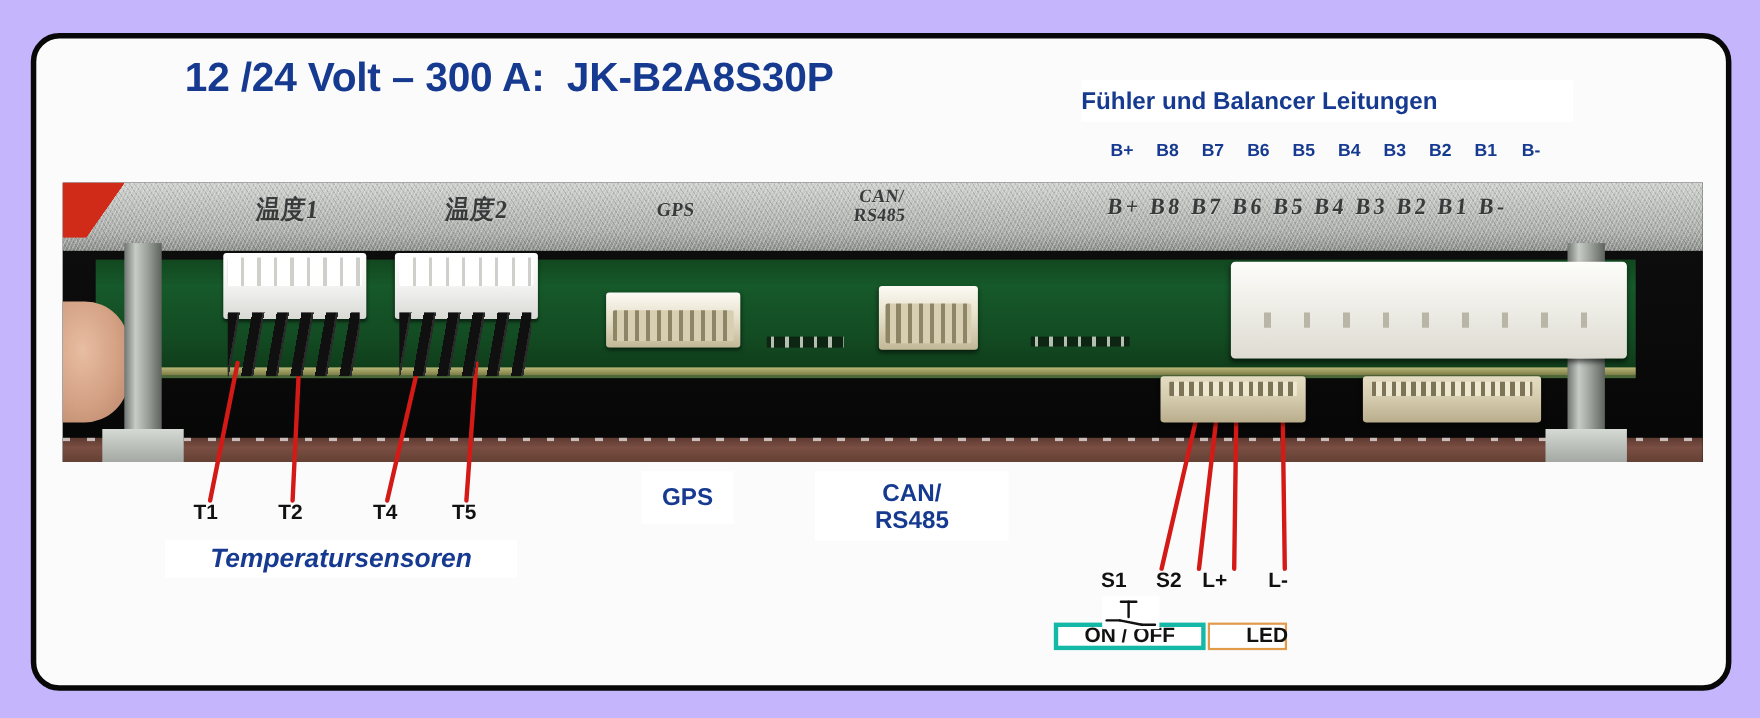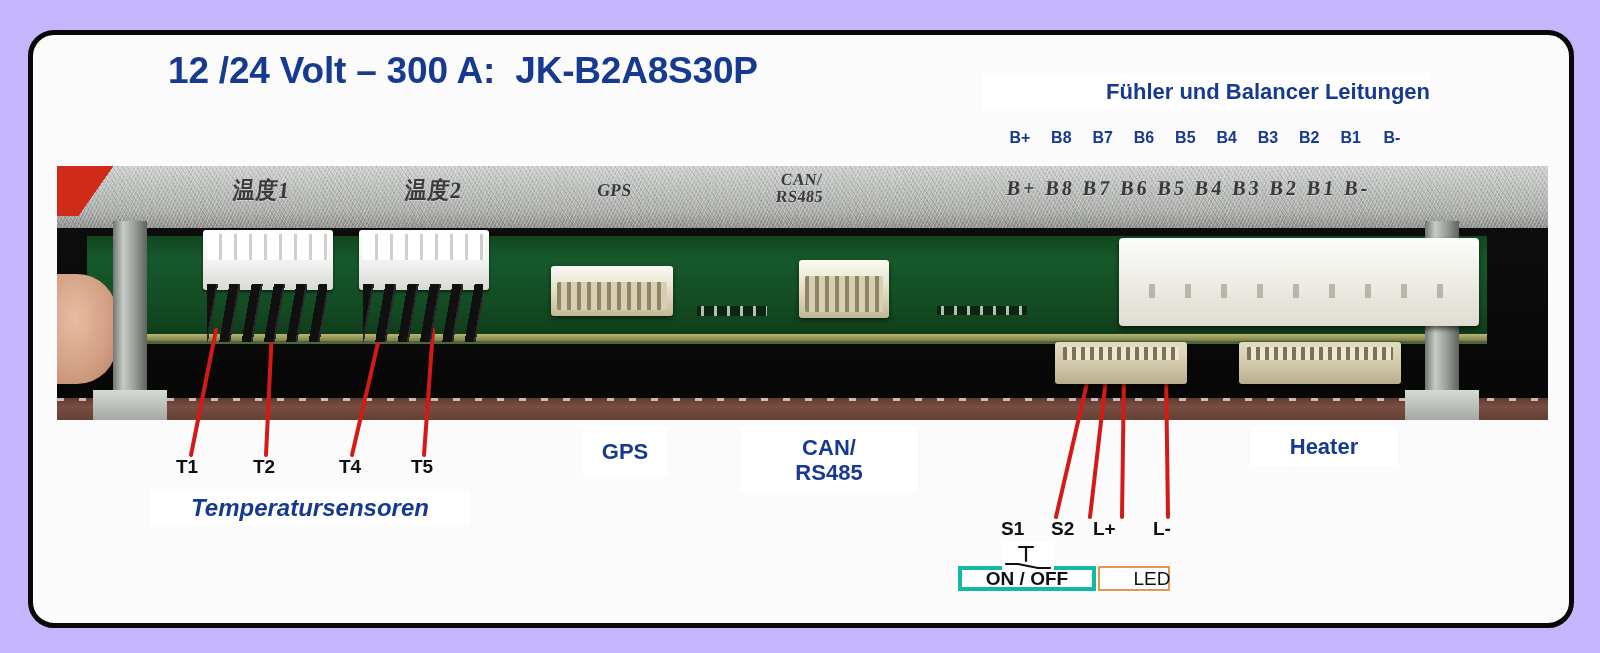--- a/index.html
+++ b/index.html
@@ -36,21 +36,21 @@
     letter-spacing: -0.2px;
     white-space: pre;
   }
 
   
   #fuehler-box {
     position: absolute;
     left: 983px; top: 73px;
     width: 447px; height: 38px;
     background: #ffffff;
-    display: flex; align-items: center; justify-content: flex-end;
+    display: flex; align-items: center; justify-content: flex-start;
   }
   #fuehler-box span {
     font-size: 22px; font-weight: bold; color: #173a91;
   }
 
   
   #b-labels {
     position: absolute;
     left: 1000px; top: 126px;
     width: 412px; height: 24px;
@@ -262,21 +262,21 @@
     display: flex; align-items: center; justify-content: center;
     z-index: 2;
   }
   #onoff-box span { font-size: 19px; font-weight: bold; color: #111; }
   #led-box {
     position: absolute; left: 1098px; top: 566px; width: 72px; height: 25px;
     border: 2px solid #e09a4a; background: #ffffff;
     display: flex; align-items: center; justify-content: center;
     z-index: 2;
   }
-  #led-box span { font-size: 19px; font-weight: normal; color: #111; margin-left: 36px; }
+  #led-box span { font-size: 19px; font-weight: bold; color: #111; margin-left: 36px; }
 </style>
 </head>
 <body>
 
 <div id="stage">
 
   <div id="frame"></div>
 
   <div id="title">12 /24 Volt – 300 A:  JK-B2A8S30P</div>
 
@@ -385,23 +385,20 @@
 
   <div id="gps-box" class="whitebox">
     <span>GPS</span>
   </div>
 
   <div id="can-box" class="whitebox">
     <span style="white-space:pre-line;">CAN/
 RS485</span>
   </div>
 
-  <div id="heater-box" class="whitebox">
-    <span>Heater</span>
-  </div>
 
   <div class="slabel" style="left:1001px; top:518px;">S1</div>
   <div class="slabel" style="left:1051px; top:518px;">S2</div>
   <div class="slabel" style="left:1093px; top:518px;">L+</div>
   <div class="slabel" style="left:1153px; top:518px;">L-</div>
 
   <div id="switch-sym">
     <svg viewBox="0 0 52 30" width="52" height="30" xmlns="http://www.w3.org/2000/svg">
       <g stroke="#111" stroke-width="2.2" fill="none" stroke-linecap="round">
         <line x1="4" y1="22" x2="16" y2="22"></line>

